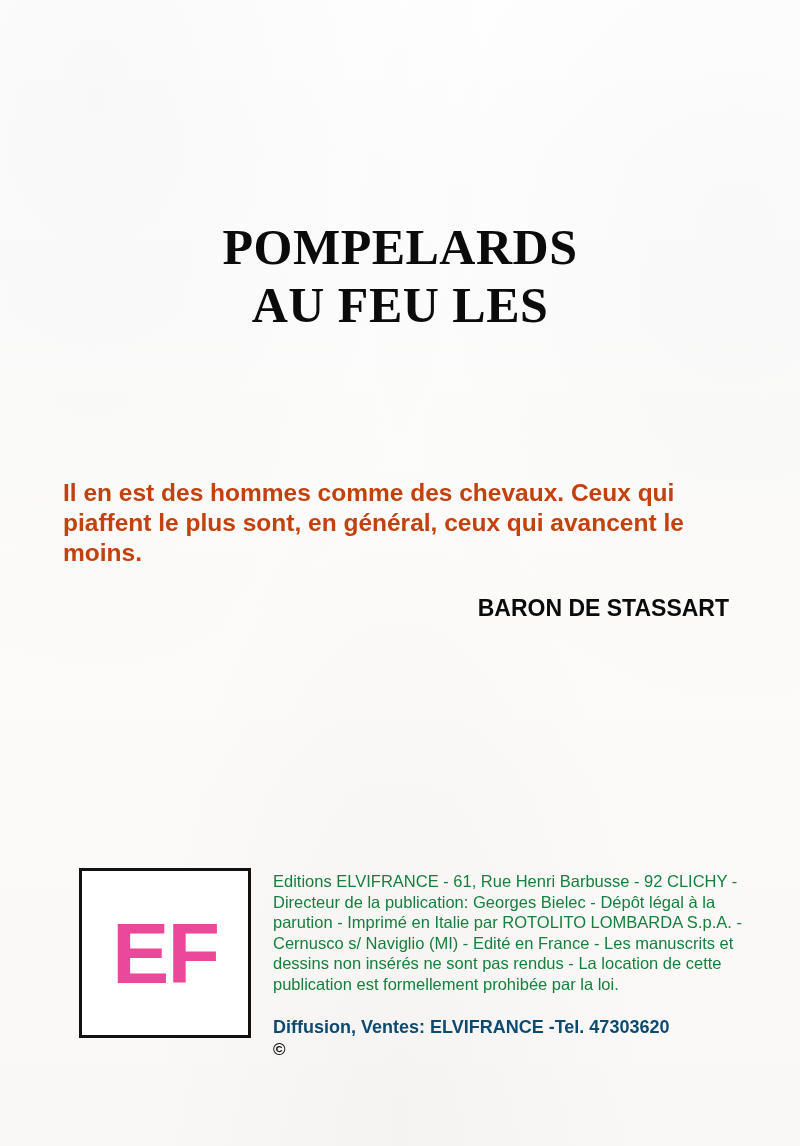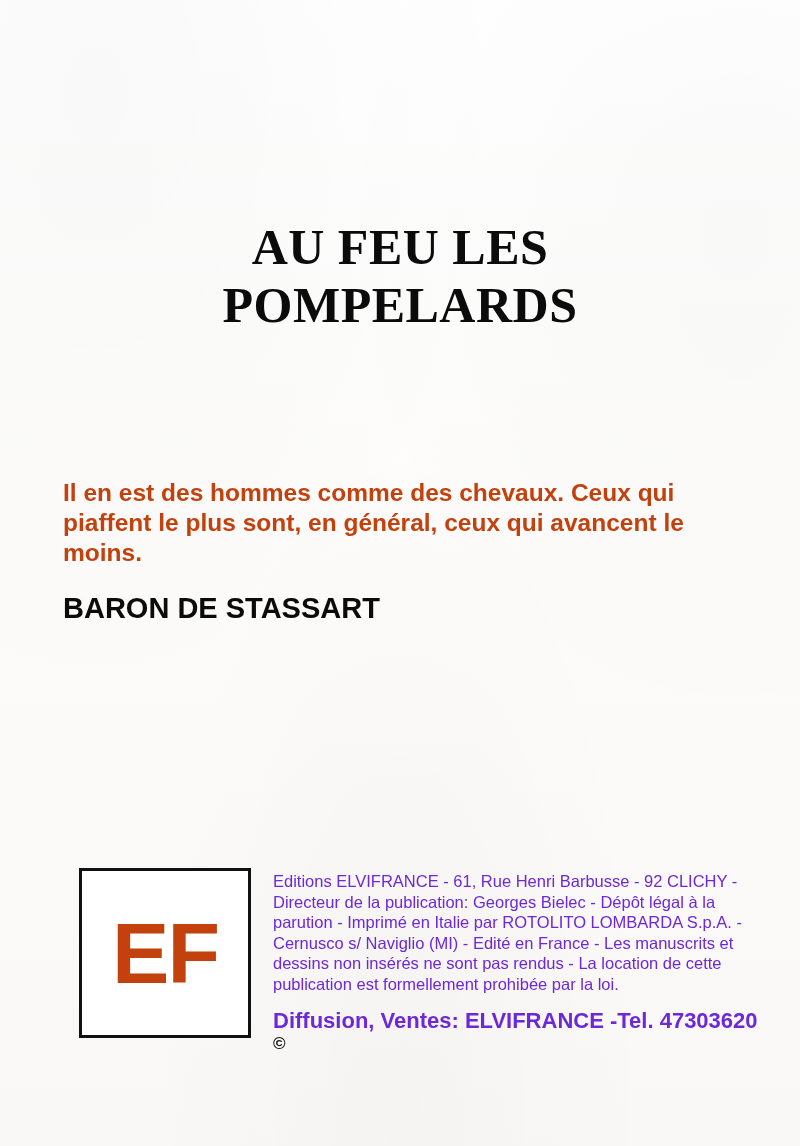--- a/index.html
+++ b/index.html
@@ -61,24 +61,24 @@
     font-weight: bold;
     font-size: 24.5px;
     line-height: 30px;
     color: #c2410c;
     text-align: left;
   }
   .quote-attribution {
     margin-top: 26px;
     font-family: "Liberation Sans", sans-serif;
     font-weight: bold;
-    font-size: 29px;
+    font-size: 23px;
     line-height: 28px;
     color: #0b0b0b;
-    text-align: left;
+    text-align: right;
     padding-right: 40px;
   }
 
   .colophon {
     position: absolute;
     left: 79px;
     top: 868px;
     width: 700px;
     display: flex;
     align-items: flex-start;
@@ -93,41 +93,41 @@
     box-sizing: border-box;
     flex: 0 0 auto;
     background: #ffffff;
   }
   .logo-text {
     font-family: "Liberation Sans", sans-serif;
     font-weight: bold;
     font-size: 86px;
     line-height: 86px;
     letter-spacing: -2px;
-    color: #c2410c;
+    color: #ec4899;
   }
   .imprint {
     margin-left: 22px;
     padding-top: 3px;
     width: 490px;
   }
   .imprint-body {
     font-family: "Liberation Sans", sans-serif;
     font-size: 16.5px;
     line-height: 20.5px;
-    color: #6d28d9;
+    color: #15803d;
     text-align: left;
   }
   .imprint-line {
     font-family: "Liberation Sans", sans-serif;
     font-weight: bold;
-    font-size: 22px;
+    font-size: 18px;
     line-height: 22px;
-    color: #6d28d9;
-    margin-top: 16px;
+    color: #0c4a6e;
+    margin-top: 22px;
   }
   .copyright-line {
     font-family: "Liberation Sans", sans-serif;
     font-weight: bold;
     font-size: 18px;
     line-height: 23px;
     color: #111;
     margin-top: 3px;
     display: flex;
     align-items: center;
@@ -138,22 +138,22 @@
     line-height: 17px;
   }
 </style>
 </head>
 <body>
 
 <div class="page">
   <div class="paper-texture"></div>
 
   <div class="title-block">
+    <div class="title-line">POMPELARDS</div>
     <div class="title-line">AU FEU LES</div>
-    <div class="title-line">POMPELARDS</div>
   </div>
 
   <div class="quote-block">
     <div class="quote-text">Il en est des hommes comme des chevaux. Ceux qui piaffent le plus sont, en général, ceux qui avancent le moins.</div>
     <div class="quote-attribution">BARON DE STASSART</div>
   </div>
 
   <div class="colophon">
     <div class="logo-box">
       <span class="logo-text">EF</span>

